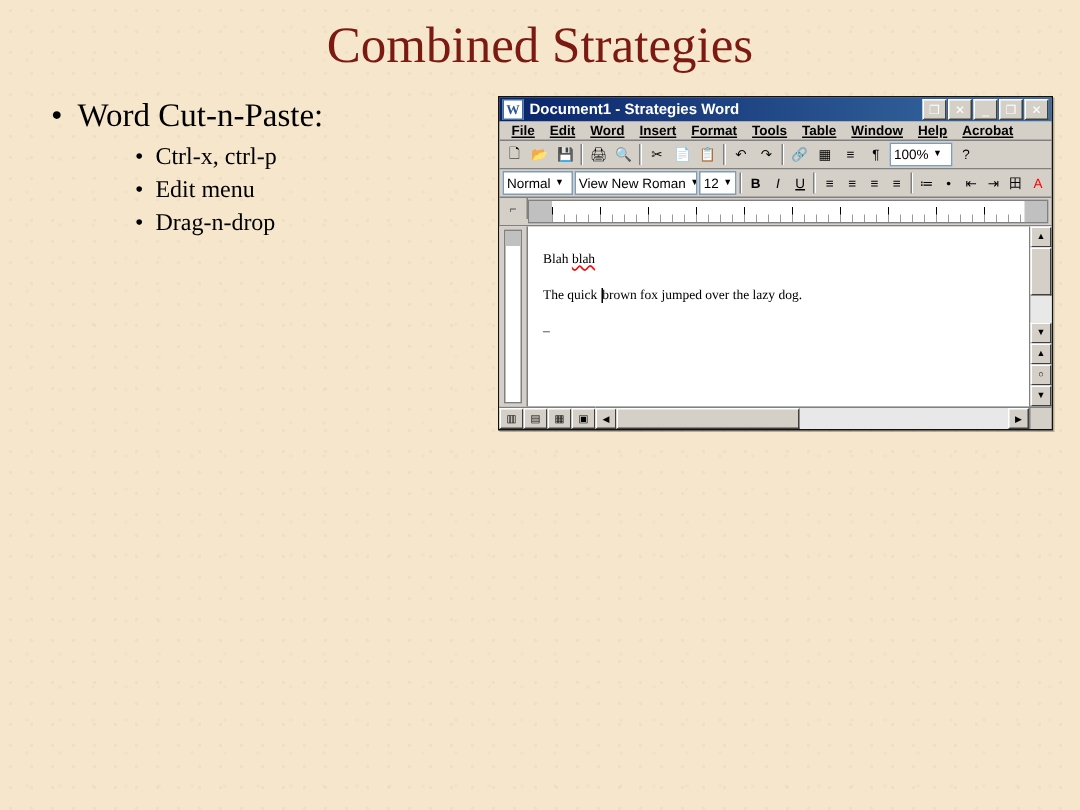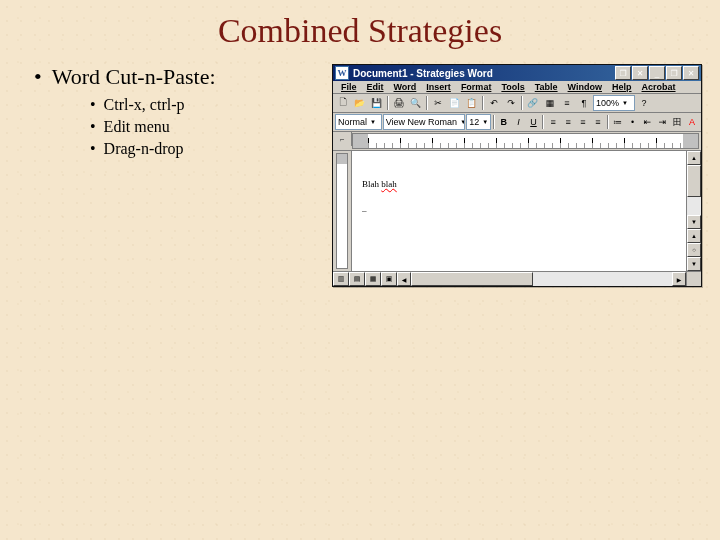--- a/index.html
+++ b/index.html
@@ -196,21 +196,21 @@
     background: #c0c0c0;
   }
   .doc-area {
     flex: 1;
     padding: 14px 10px 4px 10px;
     font-family: "Times New Roman", serif;
     font-size: 9px;
     line-height: 14px;
     color: #000;
   }
-  .para { margin-bottom: 10px; margin-top: 12px; }
+  .para { margin-bottom: 10px; }
   .underline-word { text-decoration: underline; text-decoration-color: red; text-decoration-style: wavy; }
   .sel {
     background: #0a246a; color: #fff;
     padding: 0 1px;
   }
   .cursor-mark {
     display: inline-block;
     border-left: 1px solid #000;
     height: 10px; vertical-align: middle;
   }
@@ -394,20 +394,23 @@
 
       <div class="doc-wrap">
         <div class="vert-ruler">
             <div class="vr-inner"></div>
           </div>
         <div class="doc-area">
           <div class="para">
             <span>Blah </span><span class="underline-word">blah</span>
           </div>
           <div class="para">
+            <span>The quick </span><span class="cursor-mark"></span><span>brown fox jumped over the lazy dog.</span>
+          </div>
+          <div class="para">
             <span>–</span>
           </div>
         </div>
         <div class="scrollbar-v">
           <div class="sb-btn">▲</div>
           <div class="sb-track-v">
             <div class="sb-thumb-v"></div>
           </div>
           <div class="sb-btn">▼</div>
           <div class="nav-btns">

